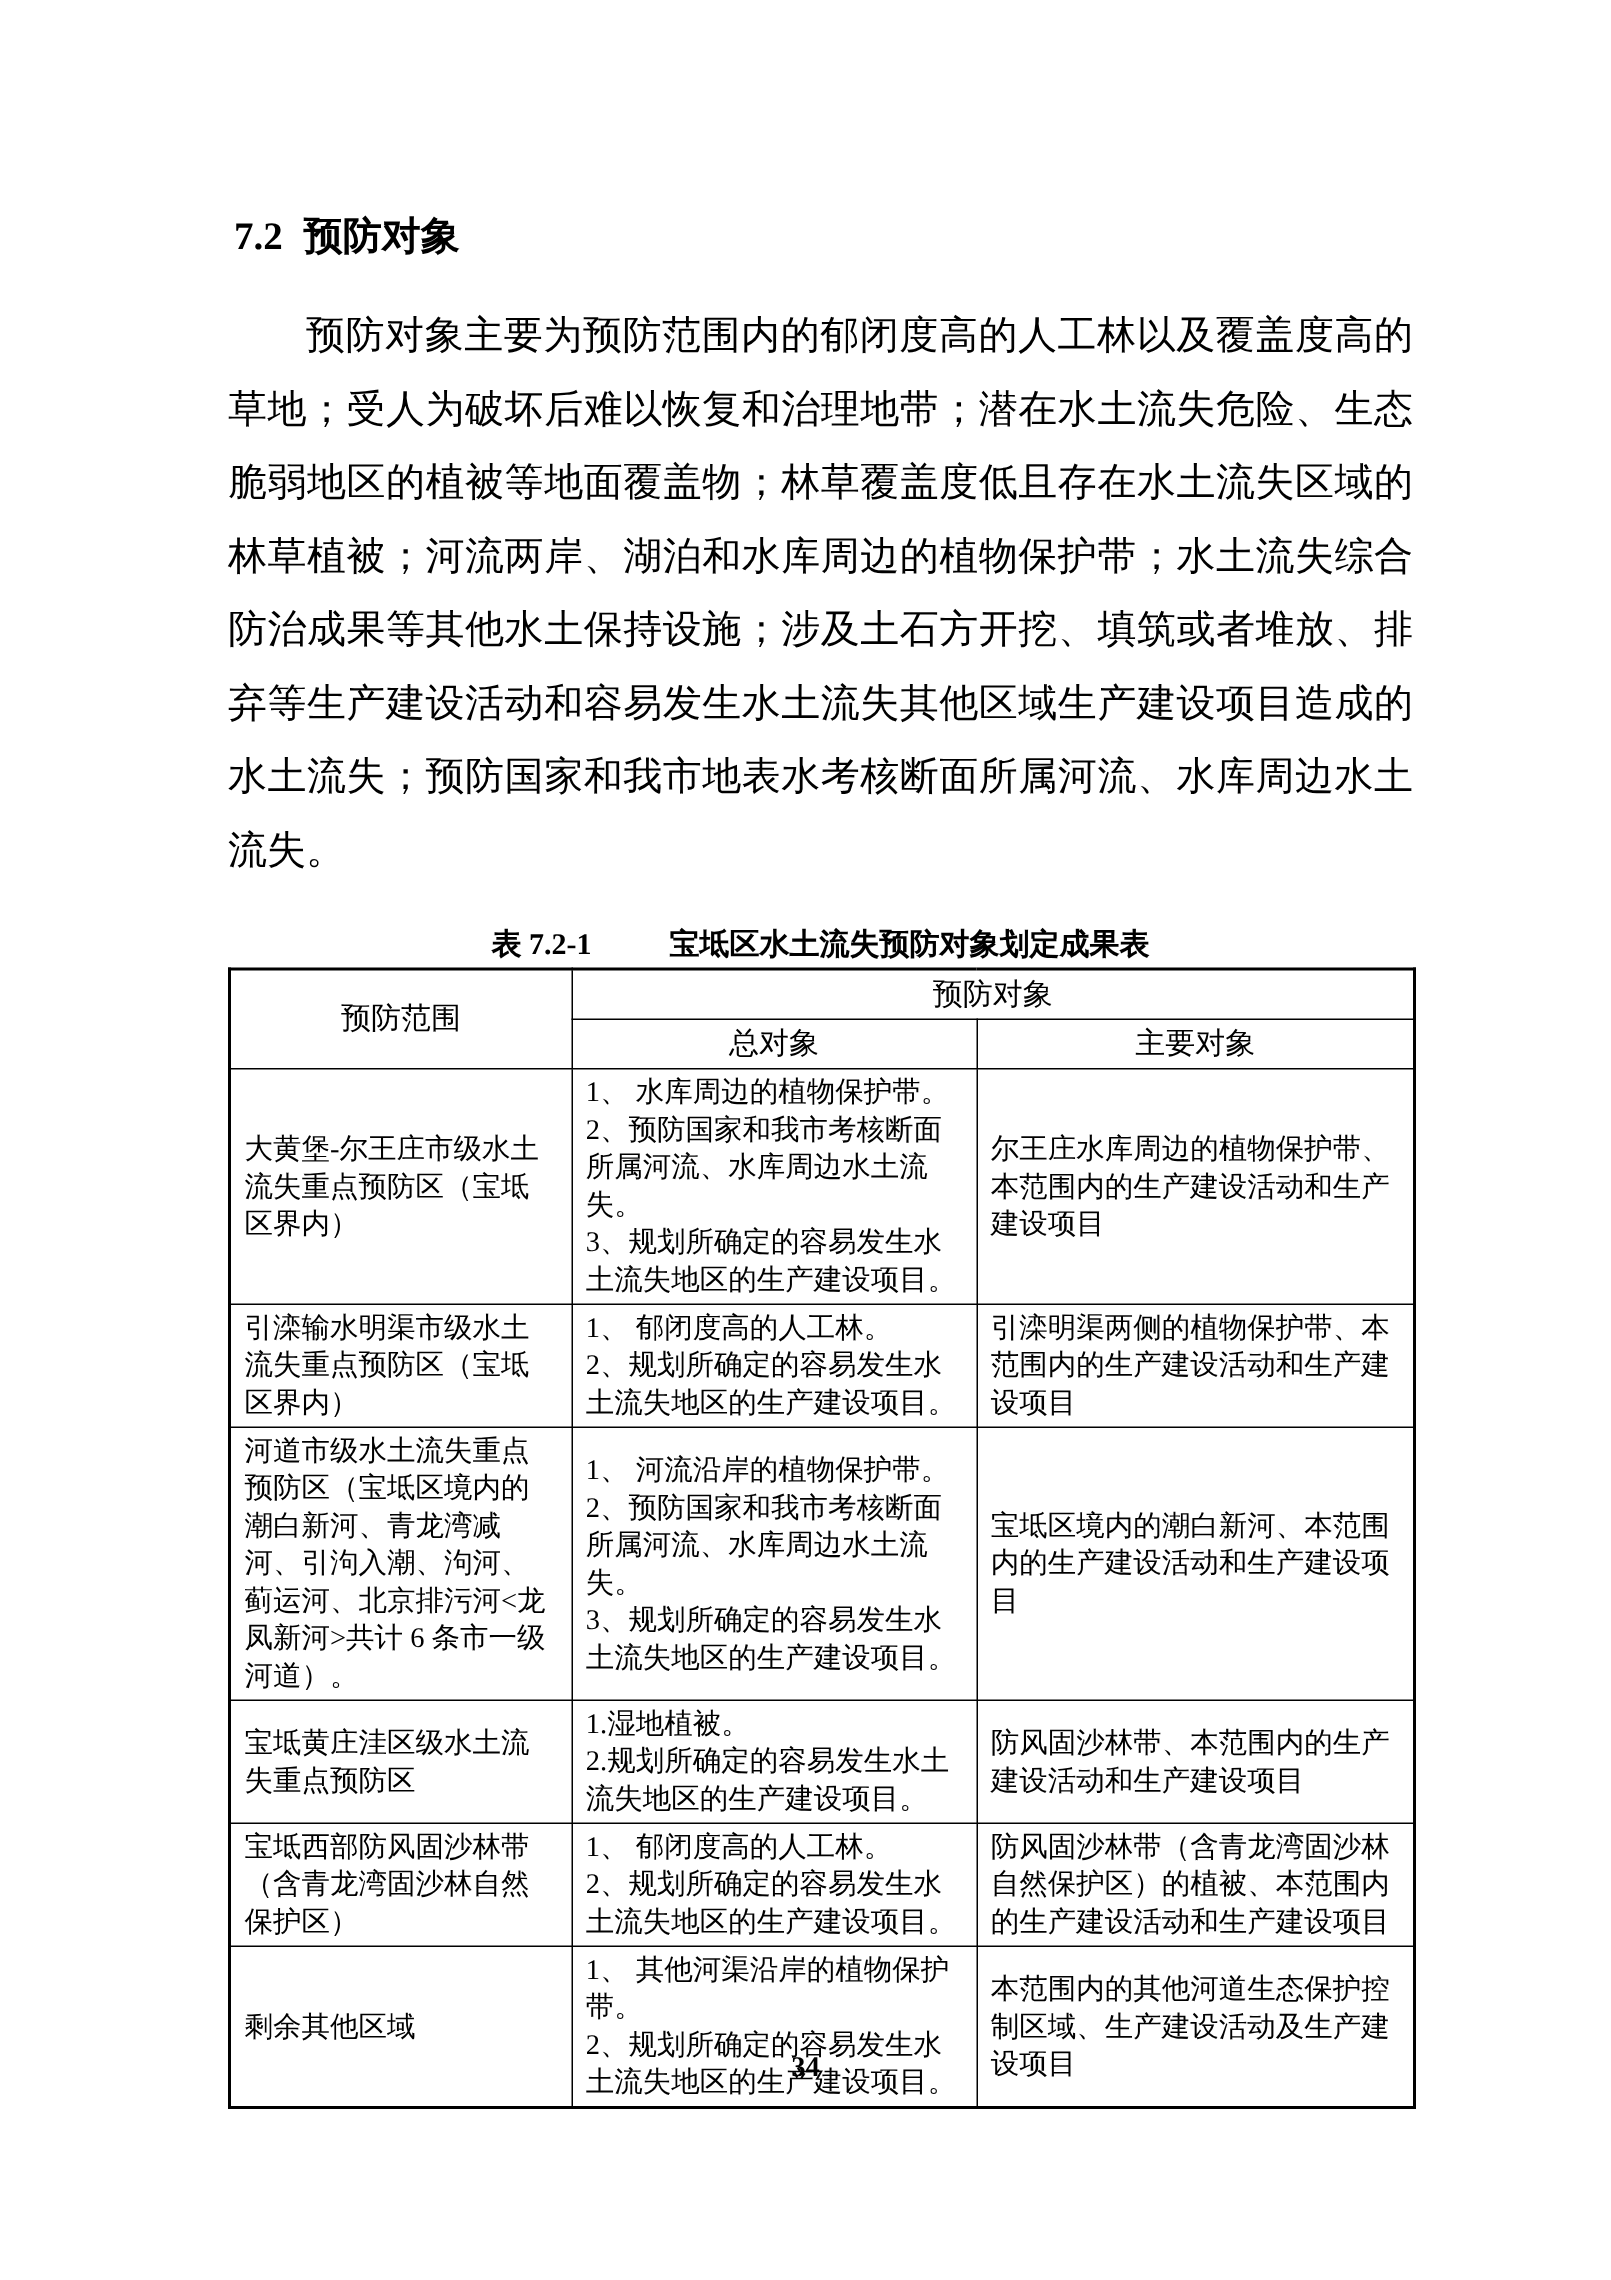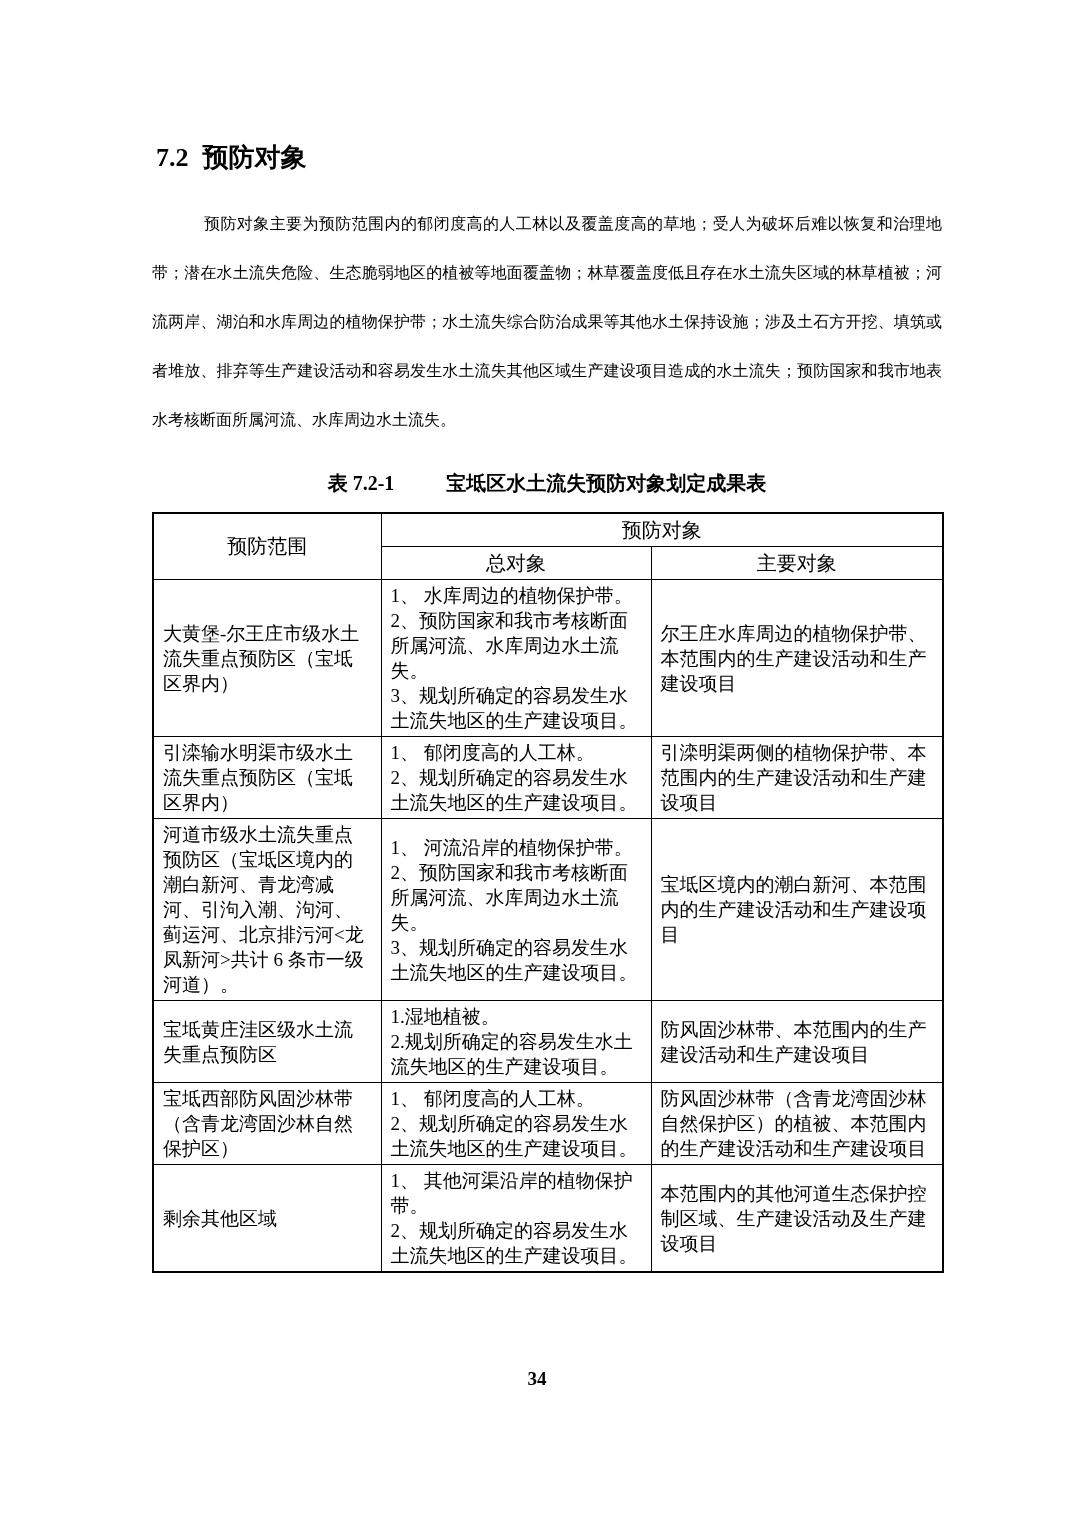--- a/index.html
+++ b/index.html
@@ -25,37 +25,36 @@
     font-size: 26px;
     font-weight: bold;
     line-height: 32px;
     margin: 0 0 0 4px;
   }
   .section-heading .num {
     margin-right: 14px;
   }
   .body-paragraph {
     margin: 25px 0 0 0;
-    font-size: 16px;
+    font-size: 26px;
     line-height: 49px;
     text-align: justify;
     text-indent: 52px;
   }
   .table-caption {
     margin-top: 24px;
     text-align: center;
     font-size: 20px;
     font-weight: bold;
     line-height: 30px;
   }
   .table-caption .cap-label {
     margin-right: 52px;
   }
   table.prevention-table {
-    margin-top: 14px;
     width: 790px;
     border-collapse: collapse;
     border: 2.5px solid #000000;
     table-layout: fixed;
     font-size: 19px;
   }
   table.prevention-table td {
     border: 1.5px solid #000000;
     vertical-align: middle;
     line-height: 25px;

